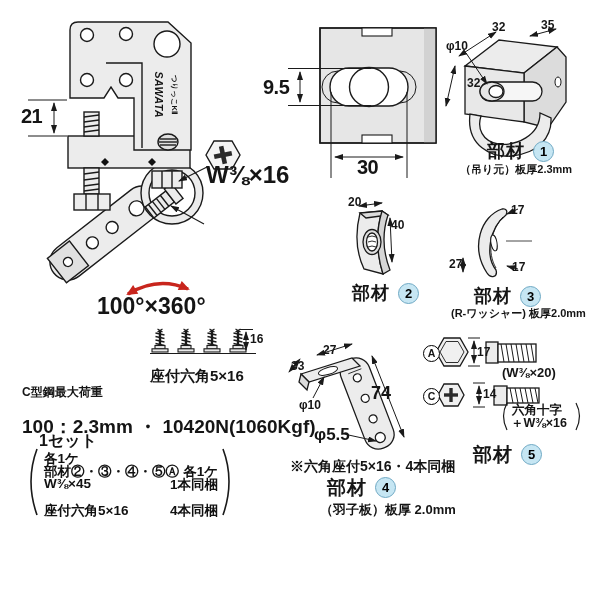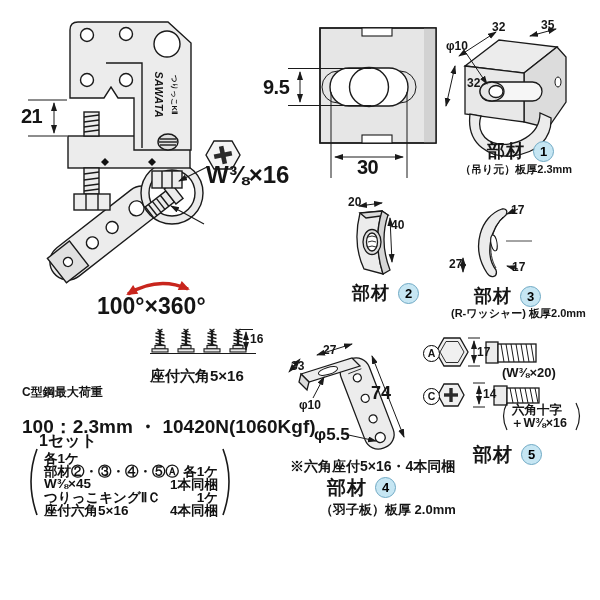--- a/index.html
+++ b/index.html
@@ -329,24 +329,20 @@
       <span>各1ケ</span>
     </div>
   <div class="srow" style="top:463px;">
       <span>部材②・③・④・⑤Ⓐ</span>
       <span>各1ケ</span>
     </div>
   <div class="srow" style="top:476px;">
       <span>W⅜×45</span>
       <span>1本同梱</span>
     </div>
-  <div class="srow" style="top:489px;">
-      <span>つりっこキングⅡＣ</span>
-      <span>1ケ</span>
-    </div>
   <div class="srow" style="top:502px;">
       <span>座付六角5×16</span>
       <span>4本同梱</span>
     </div>
 
   <span class="t dim" style="left:323px;top:344px;">27</span>
   <span class="t dim" style="left:291px;top:360px;">33</span>
   <span class="t dim" style="left:299px;top:399px;">φ10</span>
   <span class="t dim" style="left:371px;top:384px;font-size:18px;">74</span>
   <span class="t dim" style="left:314px;top:426px;font-size:17px;">φ5.5</span>

